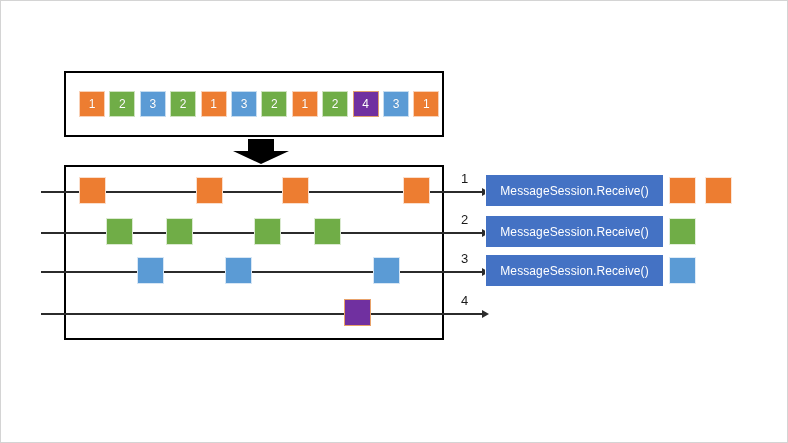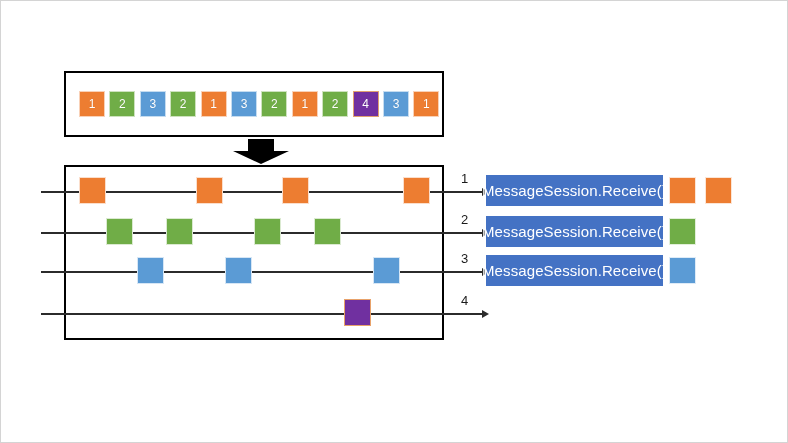--- a/index.html
+++ b/index.html
@@ -78,21 +78,21 @@
   }
 
   
   .recvbox{
     position:absolute;
     box-sizing:border-box;
     display:flex;
     align-items:center;
     justify-content:center;
     color:#ffffff;
-    font-size:15px;
+    font-size:12px;
     letter-spacing:.1px;
     border:1px solid #ffffff;
     font-family:"Liberation Sans", sans-serif;
     white-space:nowrap;
   }
 
   
   .result{
     position:absolute;
     box-sizing:border-box;

